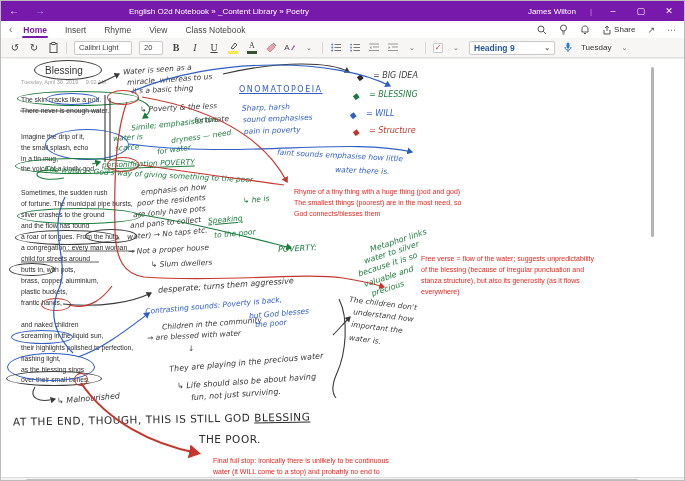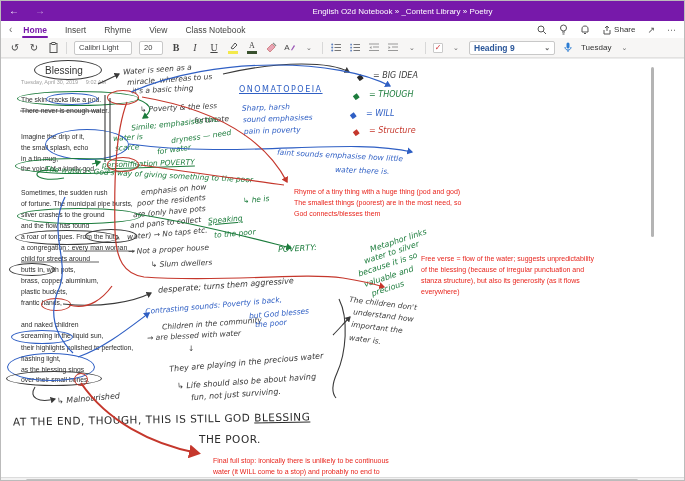--- a/index.html
+++ b/index.html
@@ -5,21 +5,21 @@
   html,body{margin:0;padding:0;background:#e9e9e9;}
   *{box-sizing:border-box;}
   .app{position:relative;width:685px;height:481px;background:#fff;overflow:hidden;
        font-family:"Liberation Sans",sans-serif;border:1px solid #bbb;}
   
   .titlebar{height:20px;background:#7719aa;color:#fff;display:flex;align-items:center;
             font-size:8px;padding:0 8px;}
   .tb-nav{display:flex;gap:16px;width:120px;}
   .tb-nav span{cursor:default;font-size:10px;line-height:20px;}
   .tb-fwd{opacity:.55;}
-  .tb-title{flex:1;text-align:center;white-space:nowrap;}
+  .tb-title{flex:1;text-align:left;white-space:nowrap;}
   .tb-right{display:flex;align-items:center;gap:14px;width:160px;justify-content:flex-end;}
   .tb-sep{opacity:.5;}
   .tb-btn{font-size:9px;width:14px;text-align:center;}
   
   .tabrow{height:17px;background:#fff;display:flex;align-items:center;padding:0 8px;font-size:8.5px;color:#444;}
   .tab-back{color:#666;font-size:10px;margin-right:10px;}
   .tab{margin-right:16px;padding:2px 1px;position:relative;white-space:nowrap;}
   .tab.active{color:#7719aa;font-weight:bold;}
   .tab.active::after{content:"";position:absolute;left:0;right:0;bottom:-1px;height:2px;background:#7719aa;border-radius:2px;}
   .tabrow-right{margin-left:auto;display:flex;align-items:center;gap:12px;color:#555;}
@@ -67,20 +67,27 @@
 <body>
 
 <div class="app">
 
   <div class="titlebar">
     <div class="tb-nav">
       <span>←</span>
       <span class="tb-fwd">→</span>
     </div>
     <div class="tb-title">English O2d Notebook » _Content Library » Poetry</div>
+    <div class="tb-right">
+      <span>James Wilton</span>
+      <span class="tb-sep">|</span>
+      <span class="tb-btn">–</span>
+      <span class="tb-btn">▢</span>
+      <span class="tb-btn">✕</span>
+    </div>
   </div>
 
   <div class="tabrow">
     <span class="tab-back">‹</span>
     <span class="tab active">Home</span>
     <span class="tab">Insert</span>
     <span class="tab">Rhyme</span>
     <span class="tab">View</span>
     <span class="tab">Class Notebook</span>
     <div class="tabrow-right">
@@ -255,21 +262,21 @@
     <div class="ellipse" style="left:8px;top:204px;width:46px;height:13px;border-color:#3a3a3a;"></div>
     <div class="ellipse" style="left:40px;top:239px;width:30px;height:13px;border-color:#c5372c;"></div>
     <div class="ellipse" style="left:10px;top:271px;width:62px;height:14px;border-color:#2f5fc4;"></div>
     <div class="ellipse" style="left:6px;top:294px;width:88px;height:28px;border-color:#2f5fc4;"></div>
     <div class="ellipse" style="left:5px;top:312px;width:96px;height:15px;border-color:#3a3a3a;"></div>
     <div class="ellipse" style="left:73px;top:314px;width:14px;height:13px;border-color:#c5372c;"></div>
 
     <span class="diamond" style="left:356px;top:13px;color:#2b2b2b;">◆</span>
     <span class="hw ink-black" style="left:372px;top:13px;font-size:8px;">= BIG IDEA</span>
     <span class="diamond" style="left:352px;top:32px;color:#1c7c3c;">◆</span>
-    <span class="hw ink-green" style="left:368px;top:32px;font-size:8px;">= THOUGH</span>
+    <span class="hw ink-green" style="left:368px;top:32px;font-size:8px;">= BLESSING</span>
     <span class="diamond" style="left:349px;top:51px;color:#2f5fc4;">◆</span>
     <span class="hw ink-blue" style="left:365px;top:51px;font-size:8px;">= WILL</span>
     <span class="diamond" style="left:352px;top:68px;color:#c5372c;">◆</span>
     <span class="hw ink-red" style="left:368px;top:68px;font-size:8px;">= Structure</span>
 
     <span class="hw ink-black" style="left:122px;top:7px;transform:rotate(-4deg);">Water is seen as a</span>
     <span class="hw ink-black" style="left:126px;top:17px;transform:rotate(-4deg);">miracle, whereas to us</span>
     <span class="hw ink-black" style="left:131px;top:27px;transform:rotate(-3deg);">it's a basic thing</span>
     <span class="hw ink-black" style="left:139px;top:45px;transform:rotate(-3deg);">↳ Poverty &amp; the less</span>
     <span class="hw ink-black" style="left:193px;top:57px;transform:rotate(-3deg);">fortunate</span>

